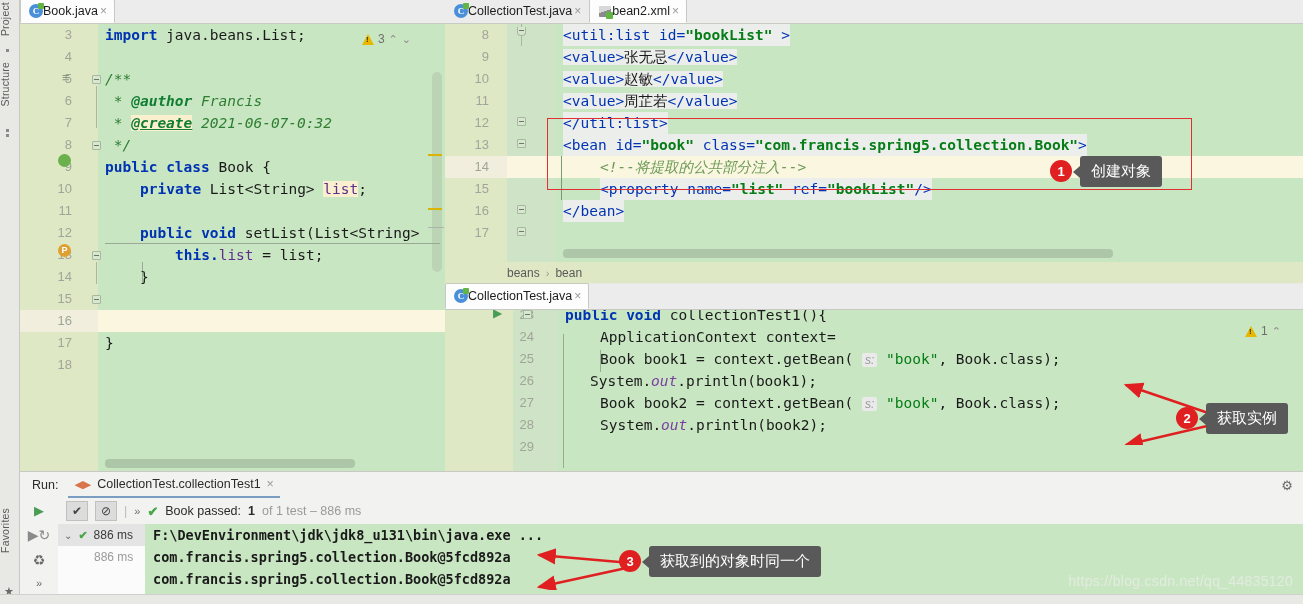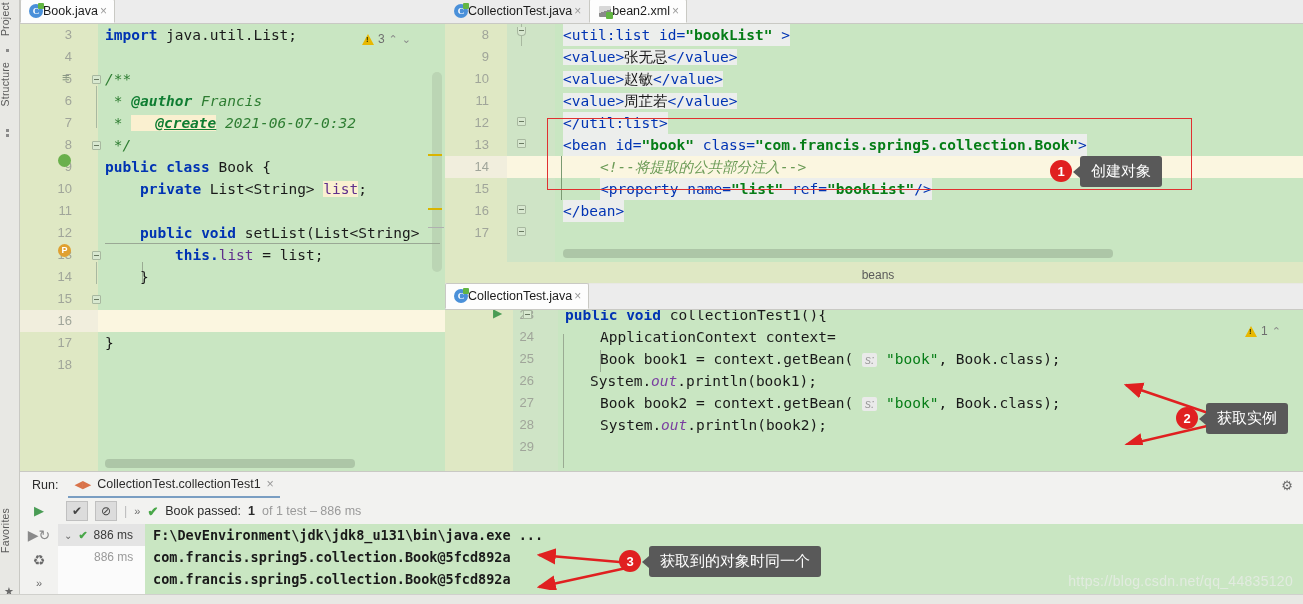--- a/index.html
+++ b/index.html
@@ -86,21 +86,21 @@
   }
   .code { position: absolute; white-space: pre; }
   .hl-line { position: absolute; left:0; right:0; height:22px; background: #fbf6e0; }
 
   
   .kw   { color: #0033b3; font-weight: bold; }
   .pln  { color: #1a1a1a; }
   .str  { color: #067d17; }
   .jdoc { color: #2e7d32; font-style: italic; }
   .jtag { color: #0f7d32; font-style: italic; font-weight: bold; }
-  .jtag2{ color: #0f7d32; font-style: italic; font-weight: bold; text-decoration: underline; background:#faf0d0;padding-left:24px;}
+  .jtag2{ color: #0f7d32; font-style: italic; font-weight: bold; text-decoration: underline; background:#faf0d0;}
   .fld  { color: #5f2f8c; }
   .fldh { color: #5f2f8c; background: #faf0d0; }
   .stat { color: #7a3fa0; font-style: italic; }
   .xtag { color: #0033b3; }
   .xatt { color: #0033b3; }
   .xval { color: #067d17; font-weight: bold; }
   .xtxt { color: #1a1a1a; }
   .xcmt { color: #6a9a55; font-style: italic; }
   .hint {
     background: #eaeaea; color: #9a9a9a; font-size: 12px;
@@ -278,21 +278,21 @@
       <span style="display:inline-block;width:13px;height:13px;border-radius:50%;background:#e0a030;color:#fff;font-size:9px;text-align:center;line-height:13px;font-weight:bold;">P</span>
     </div>
     <div class="foldmark" style="left:72px; top:227px;"></div>
     <div class="foldline" style="left:76px; top:238px; height:22px;"></div>
     <div class="foldmark" style="left:72px; top:271px;"></div>
 
     <div class="bracket" style="left:122px; top:238px; height:22px;"></div>
     <div style="position:absolute; left:85px; top:219px; width:335px; height:1px; background:#9aa895;"></div>
 
     <div class="lines">
-      <div class="ln"><span class="code" style="left:85px;"><span class="kw">import</span><span class="pln"> java.util.List;</span></span></div>
+      <div class="ln"><span class="code" style="left:85px;"><span class="kw">import</span><span class="pln"> java.beans.List;</span></span></div>
       <div class="ln"></div>
       <div class="ln"><span class="code" style="left:85px;"><span class="jdoc">/**</span></span></div>
       <div class="ln"><span class="code" style="left:85px;"><span class="jdoc"> * </span><span class="jtag">@author</span><span class="jdoc"> Francis</span></span></div>
       <div class="ln"><span class="code" style="left:85px;"><span class="jdoc"> * </span><span class="jtag2">@create</span><span class="jdoc"> 2021-06-07-0:32</span></span></div>
       <div class="ln"><span class="code" style="left:85px;"><span class="jdoc"> */</span></span></div>
       <div class="ln"><span class="code" style="left:85px;"><span class="kw">public</span> <span class="kw">class</span> <span class="pln">Book</span> <span class="pln">{</span></span></div>
       <div class="ln"><span class="code" style="left:120px;"><span class="kw">private</span> <span class="pln">List&lt;String&gt;</span> <span class="fldh">list</span><span class="pln">;</span></span></div>
       <div class="ln"></div>
       <div class="ln"><span class="code" style="left:120px;"><span class="kw">public</span> <span class="kw">void</span> <span class="pln">setList(</span><span class="pln">List&lt;String&gt;</span></span></div>
       <div class="ln"><span class="code" style="left:155px;"><span class="kw">this.</span><span class="fld">list</span><span class="pln"> = list;</span></span></div>
@@ -372,21 +372,21 @@
       <div class="ln"><span class="code codebg" style="left:118px;"><span class="xtag">&lt;/bean&gt;</span></span></div>
     </div>
 
     <div class="hscroll" style="left:118px; bottom:4px; width:550px;"></div>
   </div>
 
   <div class="redbox" style="left:547px; top:118px; width:645px; height:72px;"></div>
   <div class="badge" style="left:1050px; top:160px;">1</div>
   <div class="bubble" style="left:1080px; top:156px;">创建对象</div>
 
-  <div class="crumb" style="left:445px; top:262px; width:858px;flex-direction:column;">
+  <div class="crumb" style="left:445px; top:262px; width:858px;">
     <span style="width:48px;"></span>
     <span>beans</span>
     <span class="sep">›</span>
     <span>bean</span>
   </div>
 
   <div class="tabbar" style="left:445px; top:284px; width:858px; height:26px;">
     <div class="tab active" style="height:26px;">
       <span class="ficon java"></span>
       <span>CollectionTest.java</span>

